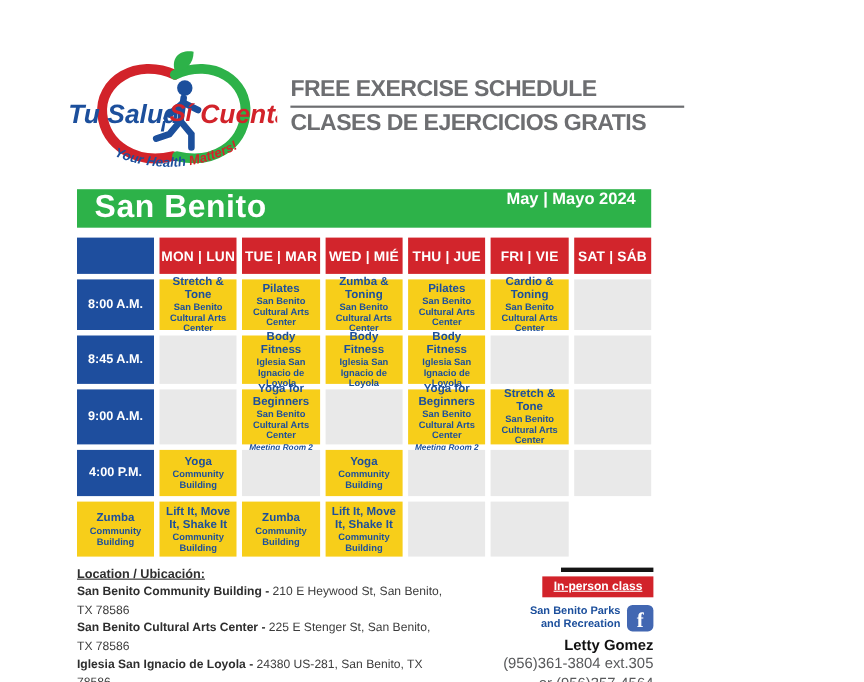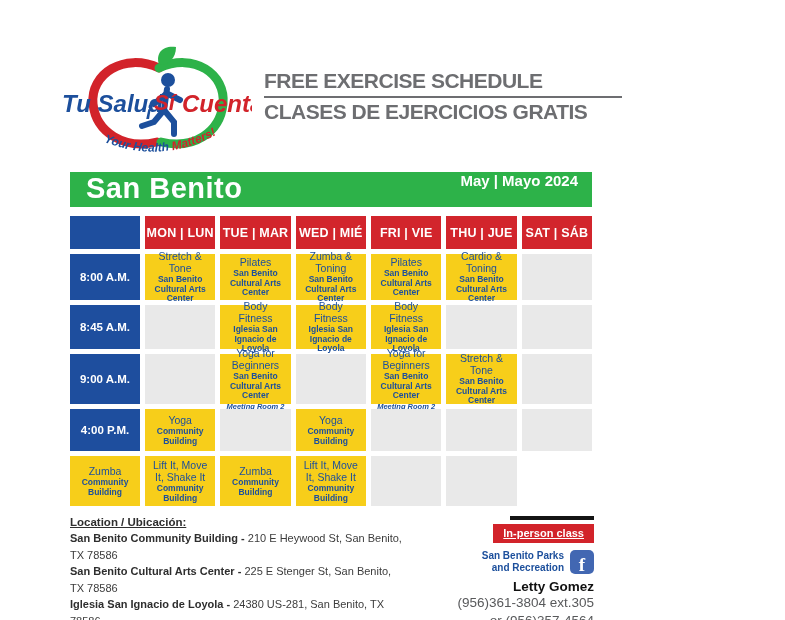--- a/index.html
+++ b/index.html
@@ -27,21 +27,21 @@
   .banner-city { color:#fff; font-size:29px; font-weight:800; letter-spacing:0.5px; }
   .banner-month { color:#fff; font-size:15px; font-weight:700; }
 
   
   .grid { margin:9px 30px 0 34px; display:grid; grid-template-columns:70px repeat(6, 1fr); grid-template-rows:33px 46px 44px 50px 42px 50px; gap:5px; }
   .cell { display:flex; flex-direction:column; align-items:center; justify-content:center; text-align:center; }
   .corner { background:#1E4E9E; }
   .day { background:#D2252C; color:#fff; font-weight:800; font-size:12.5px; letter-spacing:0.2px; }
   .time { background:#1E4E9E; color:#fff; font-weight:800; font-size:11.5px; }
   .class-cell { background:#F7CE1A; color:#1C4F9C; padding:2px 5px; }
-  .class-name { font-weight:400; font-size:10.5px; line-height:1.15; }
+  .class-name { font-weight:700; font-size:10.5px; line-height:1.15; }
   .class-loc { font-weight:700; font-size:8.5px; line-height:1.12; margin-top:1px; }
   .class-note { font-style:italic; font-weight:700; font-size:7.5px; margin-top:1px; }
   .empty { background:#E9E9E9; }
 
   
   footer { margin:10px 28px 0 34px; display:flex; justify-content:space-between; }
   .loc-title { font-weight:700; text-decoration:underline; font-size:11.5px; color:#2e2e2e; margin-bottom:2px; }
   .loc-line { font-size:11px; color:#3c3c3c; line-height:1.5; }
   .loc-name { font-weight:700; color:#2e2e2e; }
   .footer-right { width:215px; display:flex; flex-direction:column; align-items:flex-end; }
@@ -129,22 +129,22 @@
   <div class="banner">
     <span class="banner-city">San Benito</span>
     <span class="banner-month">May | Mayo 2024</span>
   </div>
 
   <div class="grid" id="schedule-grid">
       <div class="cell corner"></div>
       <div class="cell day">MON | LUN</div>
       <div class="cell day">TUE | MAR</div>
       <div class="cell day">WED | MIÉ</div>
+      <div class="cell day">THU | JUE</div>
       <div class="cell day">FRI | VIE</div>
-      <div class="cell day">THU | JUE</div>
       <div class="cell day">SAT | SÁB</div>
       <div class="cell time">8:00 A.M.</div>
       <div class="cell class-cell">
         <div class="class-name">Stretch &amp; Tone</div>
         <div class="class-loc">San Benito Cultural Arts Center</div>
       </div>
       <div class="cell class-cell">
         <div class="class-name">Pilates</div>
         <div class="class-loc">San Benito Cultural Arts Center</div>
       </div>

